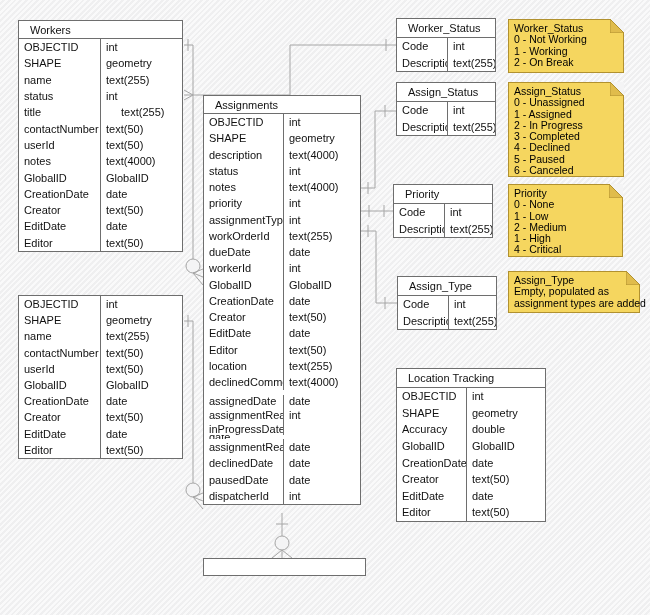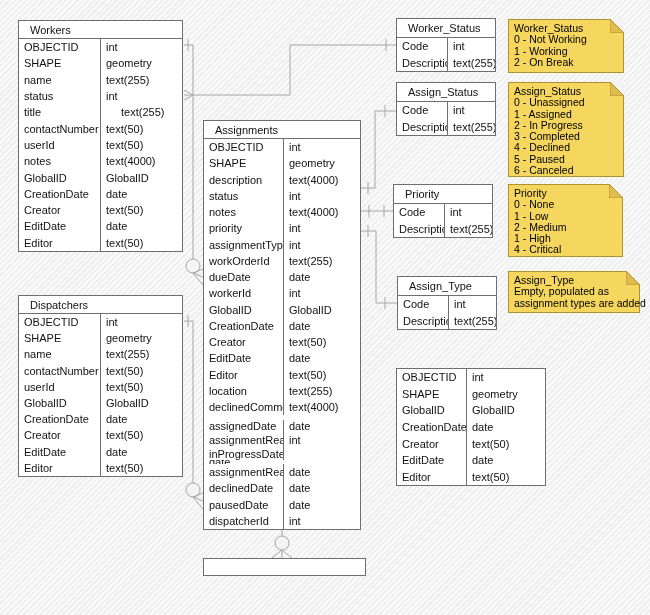--- a/index.html
+++ b/index.html
@@ -138,21 +138,20 @@
           <span class="cell name" style="width: 82px;">EditDate</span>
           <span class="cell type">date</span>
         </div>
         <div class="tbl-row" style="height: 16.3px;">
           <span class="cell name" style="width: 82px;">Editor</span>
           <span class="cell type">text(50)</span>
         </div>
       </div>
     </div>
   <div class="er-table" style="left:18px;top:295px;width:165px;">
-      <div class="tbl-head" style="height: 18px;">Dispatchers</div>
       <div>
         <div class="tbl-row" style="height: 16.2px;">
           <span class="cell name" style="width: 82px;">OBJECTID</span>
           <span class="cell type">int</span>
         </div>
         <div class="tbl-row" style="height: 16.2px;">
           <span class="cell name" style="width: 82px;">SHAPE</span>
           <span class="cell type">geometry</span>
         </div>
         <div class="tbl-row" style="height: 16.2px;">
@@ -182,21 +181,21 @@
         <div class="tbl-row" style="height: 16.2px;">
           <span class="cell name" style="width: 82px;">EditDate</span>
           <span class="cell type">date</span>
         </div>
         <div class="tbl-row" style="height: 16.2px;">
           <span class="cell name" style="width: 82px;">Editor</span>
           <span class="cell type">text(50)</span>
         </div>
       </div>
     </div>
-  <div class="er-table" style="left:203px;top:120px;width:158px;">
+  <div class="er-table" style="left:203px;top:95px;width:158px;">
       <div class="tbl-head" style="height: 18px;">Assignments</div>
       <div>
         <div class="tbl-row" style="height: 16.25px;">
           <span class="cell name" style="width: 80px;">OBJECTID</span>
           <span class="cell type">int</span>
         </div>
         <div class="tbl-row" style="height: 16.25px;">
           <span class="cell name" style="width: 80px;">SHAPE</span>
           <span class="cell type">geometry</span>
         </div>
@@ -336,28 +335,33 @@
           <span class="cell name" style="width: 51px;">Code</span>
           <span class="cell type">int</span>
         </div>
         <div class="tbl-row" style="height: 16.5px;">
           <span class="cell name" style="width: 51px;">Description</span>
           <span class="cell type">text(255)</span>
         </div>
       </div>
     </div>
   <div class="er-table" style="left:396px;top:368px;width:150px;">
+      <div class="tbl-head" style="height: 19px;">Location Tracking</div>
       <div>
         <div class="tbl-row" style="height: 16.6px;">
           <span class="cell name" style="width: 70px;">OBJECTID</span>
           <span class="cell type">int</span>
         </div>
         <div class="tbl-row" style="height: 16.6px;">
           <span class="cell name" style="width: 70px;">SHAPE</span>
           <span class="cell type">geometry</span>
+        </div>
+        <div class="tbl-row" style="height: 16.6px;">
+          <span class="cell name" style="width: 70px;">Accuracy</span>
+          <span class="cell type">double</span>
         </div>
         <div class="tbl-row" style="height: 16.6px;">
           <span class="cell name" style="width: 70px;">GlobalID</span>
           <span class="cell type">GlobalID</span>
         </div>
         <div class="tbl-row" style="height: 16.6px;">
           <span class="cell name" style="width: 70px;">CreationDate</span>
           <span class="cell type">date</span>
         </div>
         <div class="tbl-row" style="height: 16.6px;">

